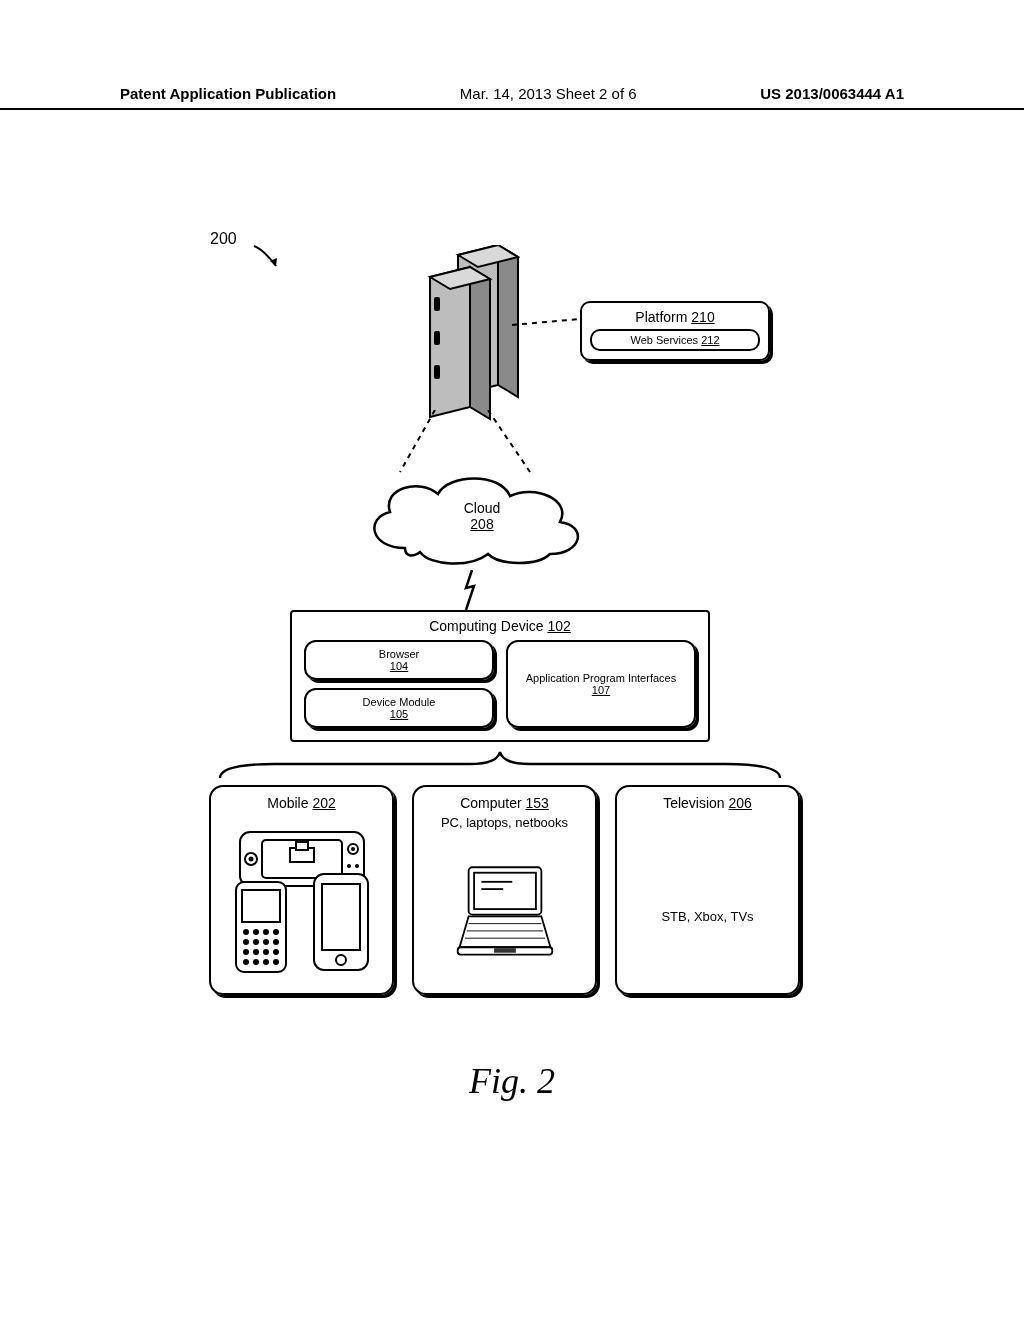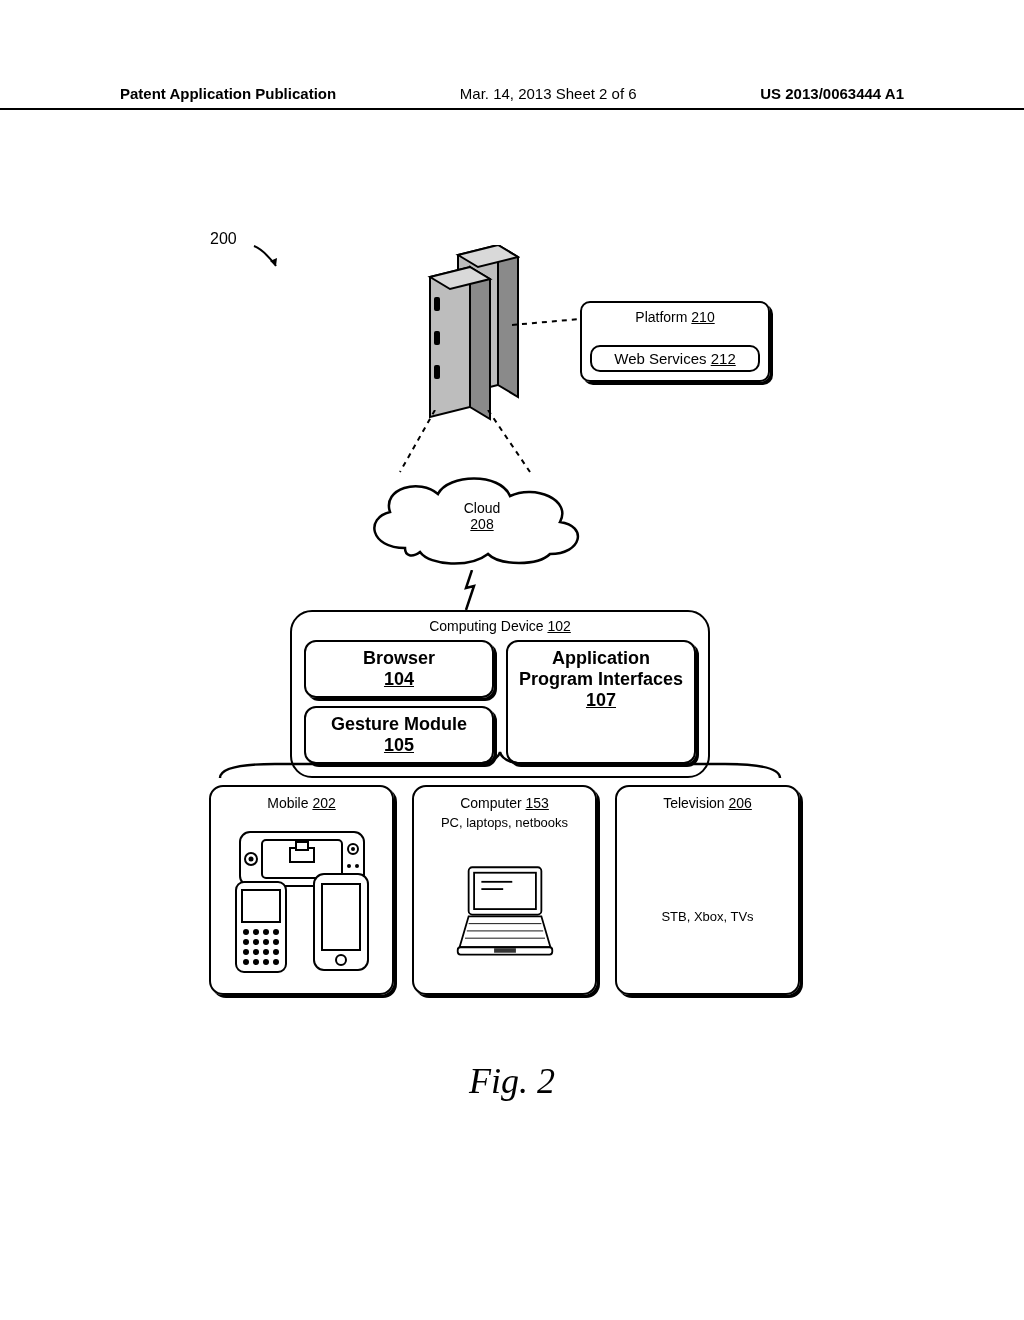--- a/index.html
+++ b/index.html
@@ -59,25 +59,25 @@
     left: 400px;
     width: 190px;
     border: 2px solid #000;
     border-radius: 10px;
     padding: 6px 8px 8px 8px;
     font-size: 14px;
     text-align: center;
     box-shadow: 3px 3px 0 #000;
   }
   .platform-box .inner {
-    margin-top: 20px;
+    margin-top: 4px;
     border: 2px solid #000;
     border-radius: 10px;
     padding: 3px 4px;
-    font-size: 15px;
+    font-size: 11px;
   }
 
   
   .cloud {
     position: absolute;
     top: 260px;
     left: 180px;
     width: 230px;
     height: 100px;
   }
@@ -100,46 +100,46 @@
     height: 40px;
   }
 
   
   .computing-device {
     position: absolute;
     top: 400px;
     left: 110px;
     width: 420px;
     border: 2px solid #000;
-    border-radius: 22px;
+    border-radius: 4px;
     padding: 6px 12px 12px 12px;
   }
   .computing-device .title {
     text-align: center;
     font-size: 14px;
     margin-bottom: 6px;
   }
   .computing-device .row {
     display: flex;
     gap: 12px;
     align-items: stretch;
   }
   .cd-col-left { flex: 1; display:flex; flex-direction:column; gap:8px; }
   .cd-col-right { flex: 1; display:flex; }
   .sub-box {
     border: 2px solid #000;
     border-radius: 12px;
-    font-size: 18px;
+    font-size: 11px;
     text-align: center;
     padding: 6px 6px;
     box-shadow: 3px 3px 0 #000;
     flex: 1;
     display:flex;
     flex-direction:column;
-    font-weight:bold;
+    justify-content:center;
   }
 
   
   .brace {
     position: absolute;
     top: 540px;
     left: 35px;
     width: 570px;
     height: 30px;
   }
@@ -264,21 +264,21 @@
       <span>Computing Device</span>
       <span class="under">102</span>
     </div>
     <div class="row">
       <div class="cd-col-left">
         <div class="sub-box">
           <div>Browser</div>
           <div class="under">104</div>
         </div>
         <div class="sub-box">
-          <div>Gesture Module</div>
+          <div>Device Module</div>
           <div class="under">105</div>
         </div>
       </div>
       <div class="cd-col-right">
         <div class="sub-box">
           <div>Application Program Interfaces</div>
           <div class="under">107</div>
         </div>
       </div>
     </div>

